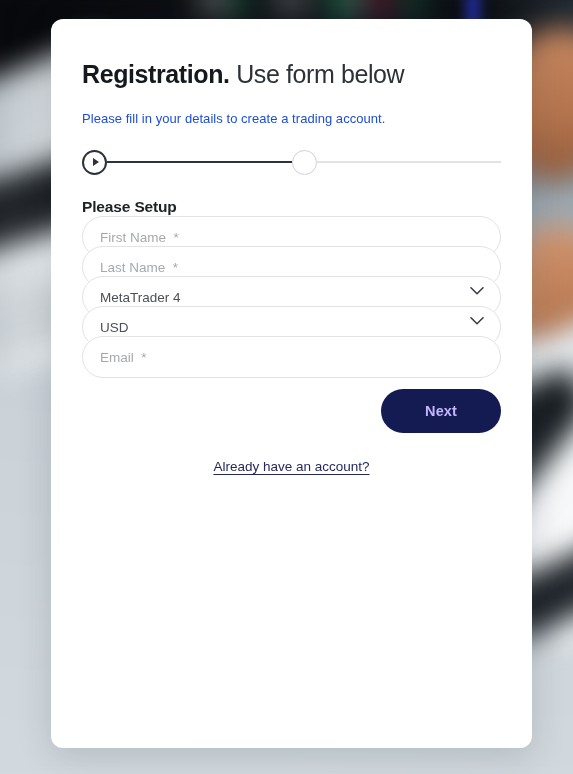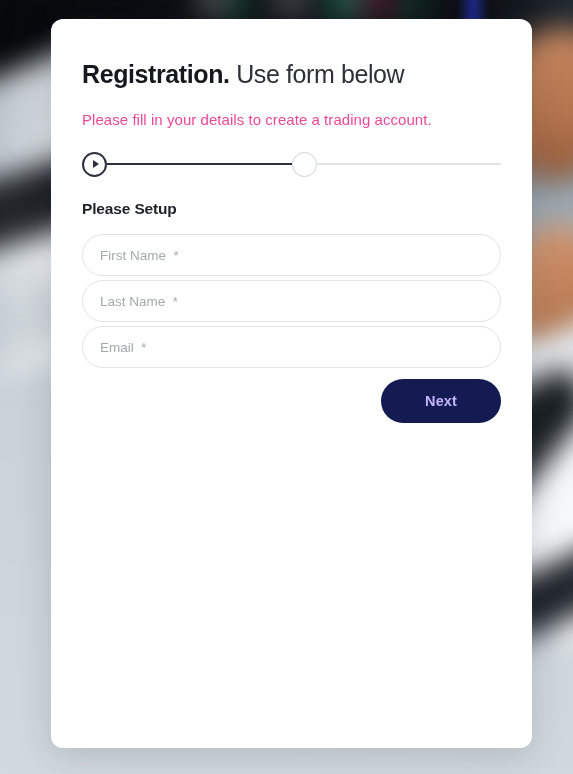--- a/index.html
+++ b/index.html
@@ -123,22 +123,22 @@
     line-height: 1.2;
     color: #22252b;
     letter-spacing: -0.4px;
     white-space: nowrap;
   }
   .title .strong { font-weight: 700; color: #15181d; }
   .title .light  { font-weight: 400; color: #2e3238; }
 
   .subtitle {
     margin-top: 22px;
-    font-size: 15px;
-    color: #ec4899;
+    font-size: 13px;
+    color: #1d4ed8;
     letter-spacing: 0.05px;
   }
 
   
   .stepper {
     margin-top: 22px;
     position: relative;
     height: 28px;
     display: flex;
     align-items: center;
@@ -172,21 +172,20 @@
     margin-top: 22px;
     font-size: 15.5px;
     font-weight: 700;
     color: #1e2126;
     letter-spacing: -0.15px;
   }
 
   
   .field {
     position: relative;
-    margin-top: 16px;
     height: 30px;
   }
   .field input,
   .field .select-box {
     width: 100%;
     height: 42px;
     border: 1px solid #e2e3e4;
     border-radius: 21px;
     background: #fff;
     padding: 0 44px 0 17px;
@@ -301,24 +300,43 @@
   <div class="field">
     <input type="text" placeholder="First Name  *" style="">
   </div>
 
   <div class="field">
     <input type="text" placeholder="Last Name  *" style="">
   </div>
 
 
 
-
+  <div class="field">
+    <div class="select-box">MetaTrader 4</div>
+    <span class="field-icon">
+      <svg width="14" height="9" viewBox="0 0 14 9" fill="none">
+        <path d="M1 1.3L7 7.2L13 1.3" stroke="#3a3f46" stroke-width="1.6" stroke-linecap="round" stroke-linejoin="round"></path>
+      </svg>
+    </span>
+  </div>
+
+  <div class="field">
+    <div class="select-box">USD</div>
+    <span class="field-icon">
+      <svg width="14" height="9" viewBox="0 0 14 9" fill="none">
+        <path d="M1 1.3L7 7.2L13 1.3" stroke="#3a3f46" stroke-width="1.6" stroke-linecap="round" stroke-linejoin="round"></path>
+      </svg>
+    </span>
+  </div>
 
   <div class="field">
     <input type="text" placeholder="Email  *" style="">
   </div>
 
   <div class="actions">
     <button class="next-btn">Next</button>
   </div>
 
+  <div class="login-link-row">
+    <a class="login-link">Already have an account?</a>
+  </div>
 
 </div>
 
 </body></html>

